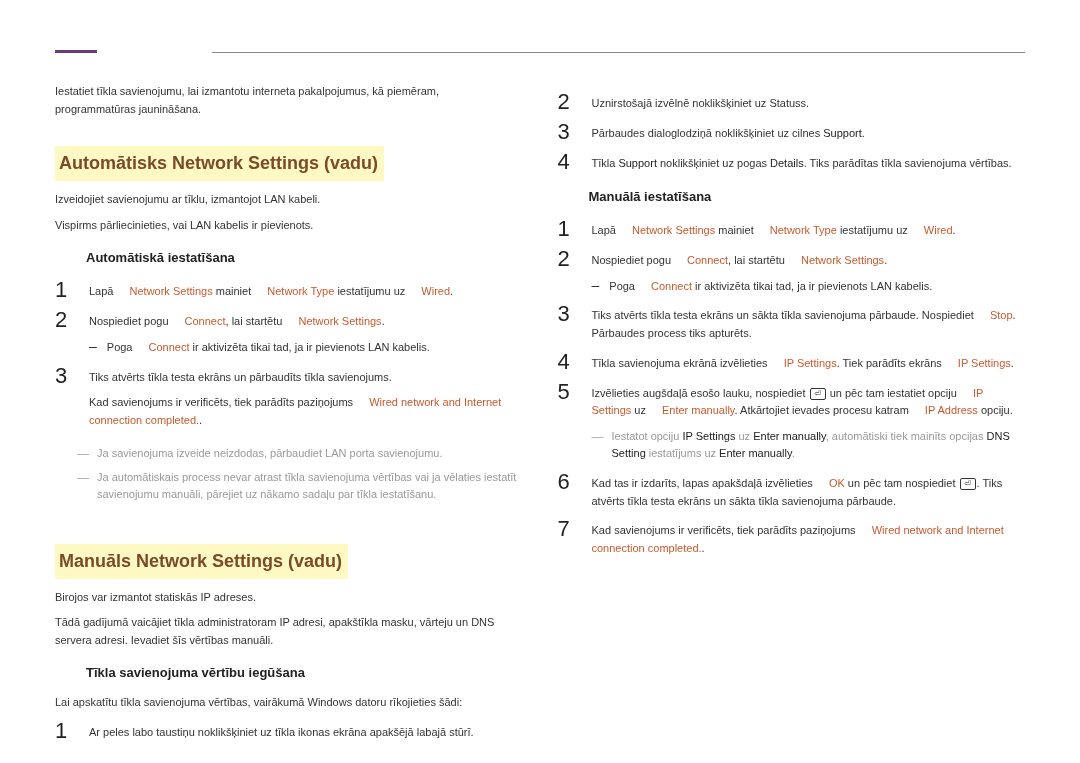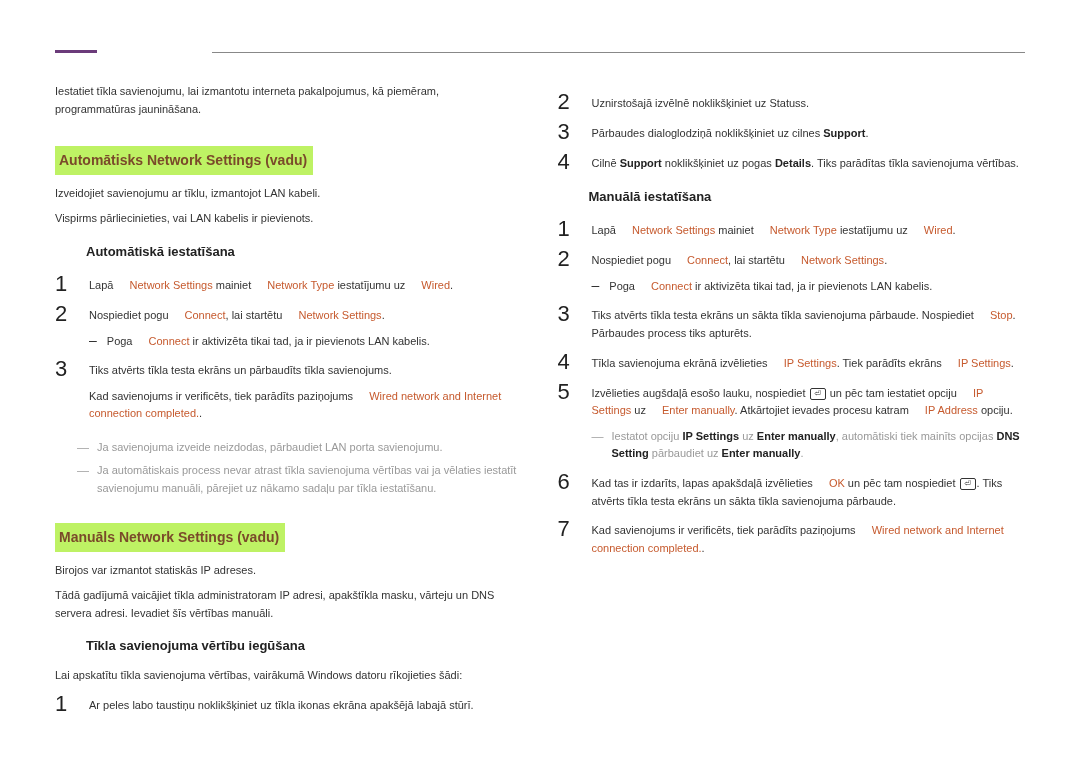--- a/index.html
+++ b/index.html
@@ -38,24 +38,24 @@
     justify-content: flex-end;
   }
   .col {
     flex: 1;
     min-width: 0;
   }
   p { margin-bottom: 8px; }
   .intro { margin-bottom: 18px; }
   .section-hl {
     display: inline-block;
-    background: #bef264;
+    background: #fef9c3;
     color: #7a4a2a;
     font-weight: 600;
-    font-size: 14px;
+    font-size: 18px;
     padding: 3px 6px 3px 4px;
     margin: 10px 0 10px 0;
   }
   .subhead {
     font-weight: 700;
     font-size: 13px;
     color: #222;
     margin: 14px 0 10px 0;
     padding-left: 31px;
   }
@@ -93,21 +93,21 @@
     gap: 8px;
     margin: 4px 0 4px 22px;
     color: #999;
   }
   .note .mark {
     flex-shrink: 0;
     font-size: 12px;
     color: #aaa;
   }
   .hl-orange { color: #c65a2e; font-weight: 400; padding-left: 13px; }
-  .hl-bold { font-weight: 700; color: #222; margin-top: 30px; }
+  .hl-bold { font-weight: 400; color: #222; margin-top: 30px; }
   .icon-enter {
     display: inline-block;
     width: 16px;
     height: 12px;
     border: 1px solid #333;
     border-radius: 2px;
     vertical-align: middle;
     position: relative;
     margin: 0 1px;
     font-size: 8px;
@@ -163,21 +163,21 @@
 
       <div class="note">
         <span class="mark">―</span>
         <span>Ja savienojuma izveide neizdodas, pārbaudiet LAN porta savienojumu.</span>
       </div>
       <div class="note">
         <span class="mark">―</span>
         <span>Ja automātiskais process nevar atrast tīkla savienojuma vērtības vai ja vēlaties iestatīt savienojumu manuāli, pārejiet uz nākamo sadaļu par tīkla iestatīšanu.</span>
       </div>
 
-      <div class="section-hl" style="margin-top:22px">Manuāls Network Settings (vadu)</div>
+      <div class="section-hl" style="margin-top:36px">Manuāls Network Settings (vadu)</div>
       <p>Birojos var izmantot statiskās IP adreses.</p>
       <p>Tādā gadījumā vaicājiet tīkla administratoram IP adresi, apakštīkla masku, vārteju un DNS servera adresi. Ievadiet šīs vērtības manuāli.</p>
 
       <div class="subhead">Tīkla savienojuma vērtību iegūšana</div>
       <p>Lai apskatītu tīkla savienojuma vērtības, vairākumā Windows datoru rīkojieties šādi:</p>
 
       <div class="step">
         <div class="step-num">1</div>
         <div class="step-body">Ar peles labo taustiņu noklikšķiniet uz tīkla ikonas ekrāna apakšējā labajā stūrī.</div>
       </div>
@@ -190,21 +190,21 @@
       </div>
       <div class="step">
         <div class="step-num">3</div>
         <div class="step-body">
           <span>Pārbaudes dialoglodziņā noklikšķiniet uz cilnes </span><span class="hl-bold">Support</span><span>.</span>
         </div>
       </div>
       <div class="step">
         <div class="step-num">4</div>
         <div class="step-body">
-          <span>Cilnē </span><span class="hl-bold">Support</span><span> noklikšķiniet uz pogas </span><span class="hl-bold">Details</span><span>. Tiks parādītas tīkla savienojuma vērtības.</span>
+          <span>Tīkla </span><span class="hl-bold">Support</span><span> noklikšķiniet uz pogas </span><span class="hl-bold">Details</span><span>. Tiks parādītas tīkla savienojuma vērtības.</span>
         </div>
       </div>
 
       <div class="subhead">Manuālā iestatīšana</div>
 
       <div class="step">
         <div class="step-num">1</div>
         <div class="step-body">
           <span>Lapā </span><span class="hl-orange">Network Settings</span><span> mainiet </span><span class="hl-orange">Network Type</span><span> iestatījumu uz </span><span class="hl-orange">Wired</span><span>.</span>
         </div>
@@ -237,21 +237,21 @@
 
       <div class="step">
         <div class="step-num">5</div>
         <div class="step-body">
           <span>Izvēlieties augšdaļā esošo lauku, nospiediet </span><span class="icon-enter">⏎</span><span> un pēc tam iestatiet opciju </span><span class="hl-orange">IP Settings</span><span> uz </span><span class="hl-orange">Enter manually</span><span>. Atkārtojiet ievades procesu katram </span><span class="hl-orange">IP Address</span><span> opciju.</span>
         </div>
       </div>
       <div class="note" style="margin-left:34px">
         <span class="mark">―</span>
         <span>
-          <span>Iestatot opciju </span><span class="hl-bold">IP Settings</span><span> uz </span><span class="hl-bold">Enter manually</span><span>, automātiski tiek mainīts opcijas </span><span class="hl-bold">DNS Setting</span><span> pārbaudiet uz </span><span class="hl-bold">Enter manually</span><span>.</span>
+          <span>Iestatot opciju </span><span class="hl-bold">IP Settings</span><span> uz </span><span class="hl-bold">Enter manually</span><span>, automātiski tiek mainīts opcijas </span><span class="hl-bold">DNS Setting</span><span> iestatījums uz </span><span class="hl-bold">Enter manually</span><span>.</span>
         </span>
       </div>
 
       <div class="step">
         <div class="step-num">6</div>
         <div class="step-body">
           <span>Kad tas ir izdarīts, lapas apakšdaļā izvēlieties </span><span class="hl-orange">OK</span><span> un pēc tam nospiediet </span><span class="icon-enter">⏎</span><span>. Tiks atvērts tīkla testa ekrāns un sākta tīkla savienojuma pārbaude.</span>
         </div>
       </div>
 

